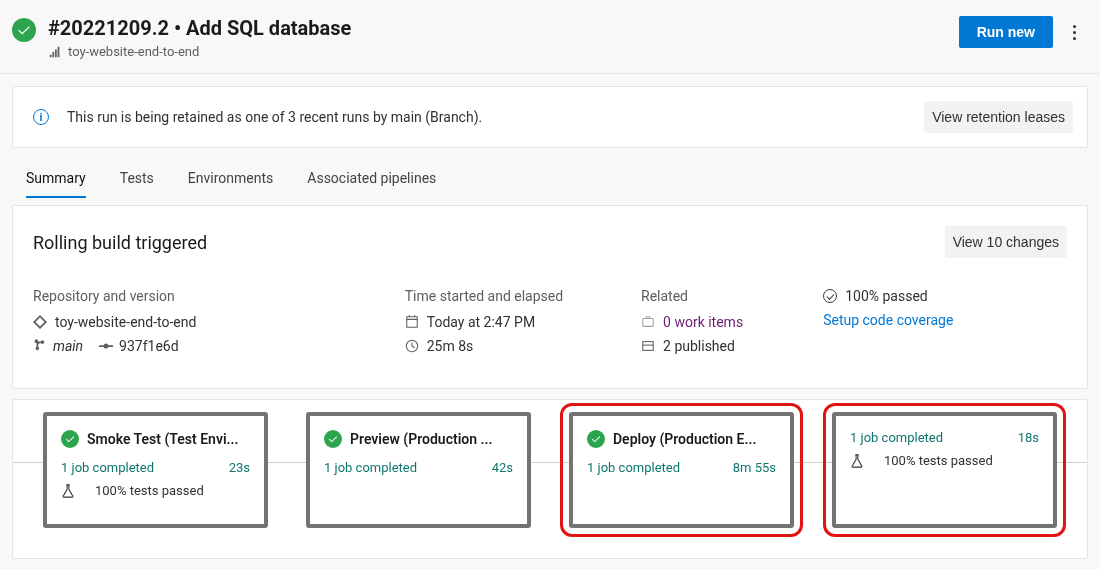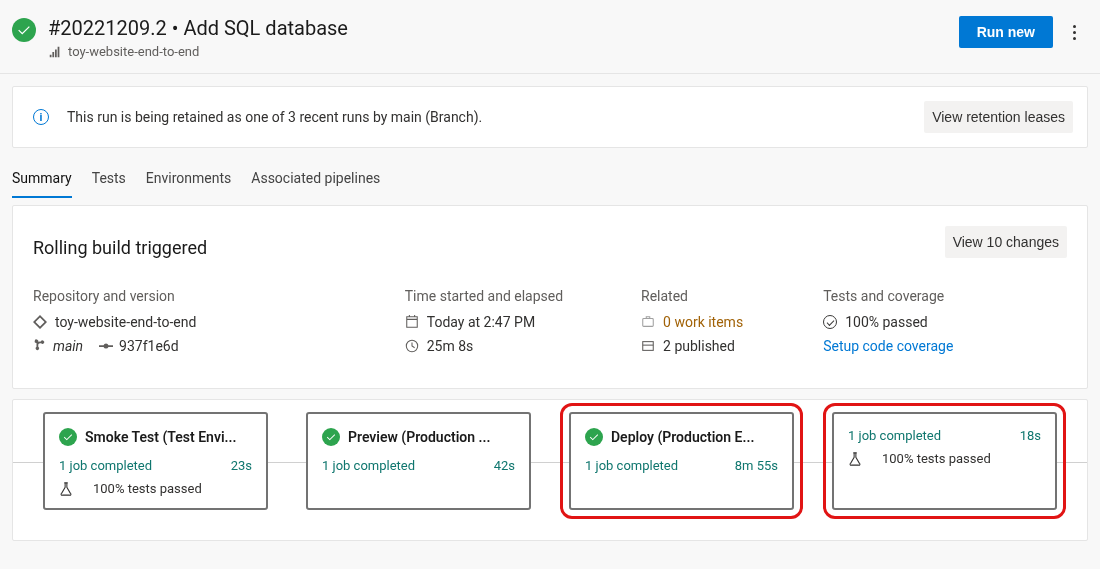--- a/index.html
+++ b/index.html
@@ -25,21 +25,21 @@
   .header-left { display: flex; align-items: flex-start; gap: 12px; }
   .status-circle {
     width: 24px; height: 24px;
     border-radius: 50%;
     background: #2da44e;
     display: flex; align-items: center; justify-content: center;
     flex-shrink: 0;
     margin-top: 2px;
   }
   .status-circle svg { width: 14px; height: 14px; fill: #fff; }
-  .title-block h1 { font-size: 20px; font-weight: 400; line-height: 1.2; color: #1b1b1b; }
+  .title-block h1 { font-size: 20px; font-weight: 700; line-height: 1.2; color: #1b1b1b; }
   .subtitle-row { display: flex; align-items: center; gap: 6px; margin-top: 4px; color: #605e5c; font-size: 13px; }
   .subtitle-row svg { width: 14px; height: 14px; fill: #605e5c; }
   .header-right { display: flex; align-items: center; gap: 14px; margin-left: 8px; }
   .btn-primary {
     background: #0078d4; color: #fff; border: none;
     padding: 8px 18px; font-size: 14px; font-weight: 600;
     border-radius: 2px; cursor: pointer;
   }
   .more-btn { background: none; border: none; cursor: pointer; padding: 6px; display:flex; flex-direction:column; gap:3px; align-items:center; }
   .more-btn span { width:3px; height:3px; border-radius:50%; background:#323130; display:block;}
@@ -61,43 +61,43 @@
     display: flex; align-items: center; justify-content: center;
     color: #0078d4; font-size: 11px; font-weight: 700;
   }
   .btn-light {
     background: #f3f2f1; border: none; padding: 8px 8px; font-size: 14px;
     border-radius: 2px; cursor: pointer; color: #323130;
   }
 
   
   .tabs { display: flex; gap: 20px; padding: 22px 12px 0; border-bottom: 1px solid transparent; }
-  .tab { font-size: 14px; color: #444; padding-bottom: 10px; cursor: pointer; border-bottom: 2px solid transparent; }
+  .tab { font-size: 14px; color: #444; padding-bottom: 10px; cursor: pointer; border-bottom: 2px solid transparent; margin-left: 14px; }
   .tab.active { color: #111; font-weight: 400; border-bottom-color: #0078d4; }
 
   
   .summary-card {
     margin: 6px 12px 0;
     background: #fff;
     border: 1px solid #e5e5e5;
     border-radius: 2px;
     padding: 20px 20px 26px;
   }
-  .summary-top { display:flex; justify-content:space-between; align-items:flex-end;gap:12px; }
+  .summary-top { display:flex; justify-content:space-between; align-items:center;gap:12px; }
   .summary-title { font-size: 18px; font-weight: 400; color:#1b1b1b; }
 
   .meta-grid {
     display: grid;
     grid-template-columns: 1.35fr 0.85fr 0.65fr 0.9fr;
     gap: 6px;
     margin-top: 30px;
   }
   .meta-col .label { color: #605e5c; font-size: 14px; margin-bottom: 10px; }
   .meta-row { display: flex; align-items: center; gap: 8px; font-size: 14px; color:#323130; margin-bottom: 8px; }
-  .meta-row.muted { color:#a16207; }
+  .meta-row.muted { color:#701a75; }
   .meta-row svg, .meta-row .glyph { width: 14px; height:14px; fill:#605e5c; flex-shrink:0; }
   .check-ring { width:14px; height:14px; border:1.5px solid #3b3a39; border-radius:50%; position:relative; }
   .check-ring::after { content:""; position:absolute; left:3px; top:4px; width:6px; height:3px; border-left:1.5px solid #3b3a39; border-bottom:1.5px solid #3b3a39; transform:rotate(-45deg);}
   a.link { color:#0078d4; text-decoration:none; cursor:pointer; }
 
   
   .stages-wrap {
     margin: 10px 12px 0;
     background: #fff;
     border: 1px solid #e5e5e5;
@@ -114,23 +114,23 @@
   .stages-track::before {
     content:"";
     position:absolute;
     left:-30px; right:-30px; top:50px;
     height:1px; background:#d0d0d0;
     z-index:0;
   }
   .stage-card {
     position: relative; z-index:1;
     background:#fff;
-    border:2px solid #737373;
+    border:4px solid #737373;
     border-radius:3px;
-    padding:14px 14px 12px;
+    padding:14px 14px 26px;
     cursor:pointer;
   }
   .stage-card.highlight { outline: 3px solid #e11414; outline-offset: 6px; }
   .stage-title-row { display:flex; align-items:center; gap:8px; margin-bottom:12px; }
   .stage-check { width:18px; height:18px; border-radius:50%; background:#2da44e; display:flex; align-items:center; justify-content:center; flex-shrink:0;}
   .stage-check svg { width:10px; height:10px; fill:#fff; }
   .stage-title { font-size:14px; font-weight:600; color:#1b1b1b; white-space:nowrap; overflow:hidden; text-overflow:ellipsis; }
   .stage-line { display:flex; justify-content:space-between; color:#0f766e; font-size:13px; margin-bottom:8px;}
   .stage-tests { display:flex; align-items:center; gap:20px; font-size:13px; color:#323130;}
   .stage-tests svg { width:14px; height:14px; stroke:#323130; fill:none; }
@@ -245,21 +245,20 @@
       <div class="meta-row">
         <svg viewBox="0 0 16 16">
             <rect x="2" y="3" width="12" height="10" stroke="#605e5c" stroke-width="1.2" fill="none"></rect>
             <path d="M2 7h12" stroke="#605e5c" stroke-width="1.2"></path>
           </svg>
         <span>2 published</span>
       </div>
     </div>
 
     <div class="meta-col">
-      <div class="label">Tests and coverage</div>
       <div class="meta-row">
         <span class="check-ring glyph"></span>
         <span>100% passed</span>
       </div>
       <div class="meta-row">
         <a class="link">Setup code coverage</a>
       </div>
     </div>
   </div>
 </div>

